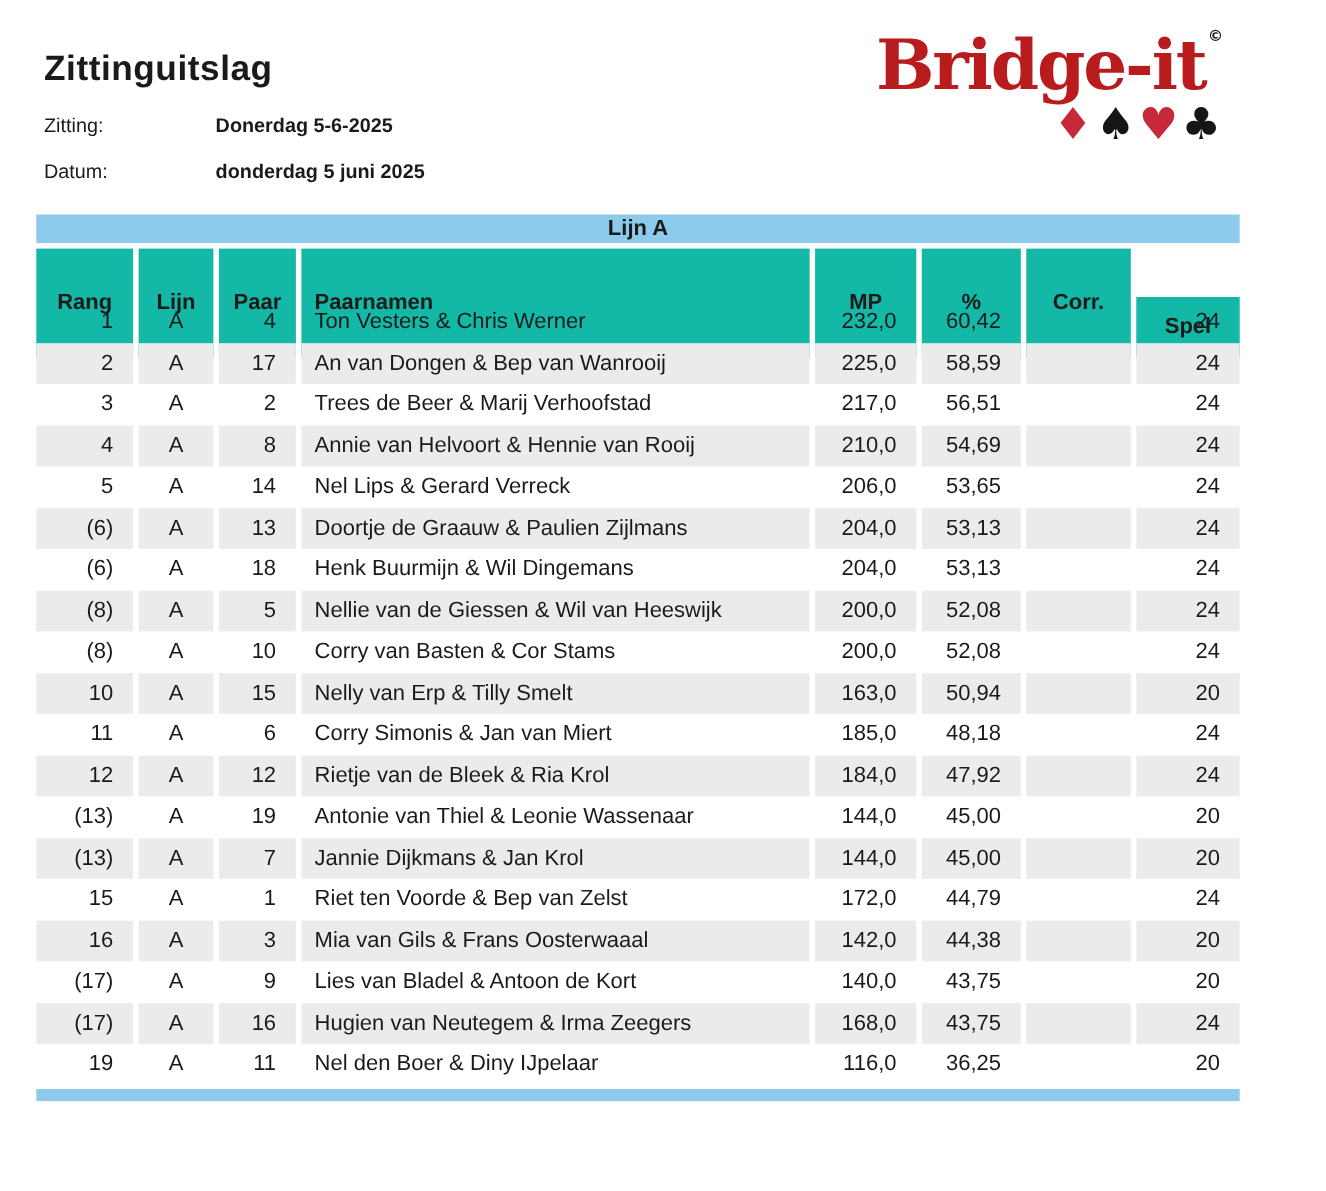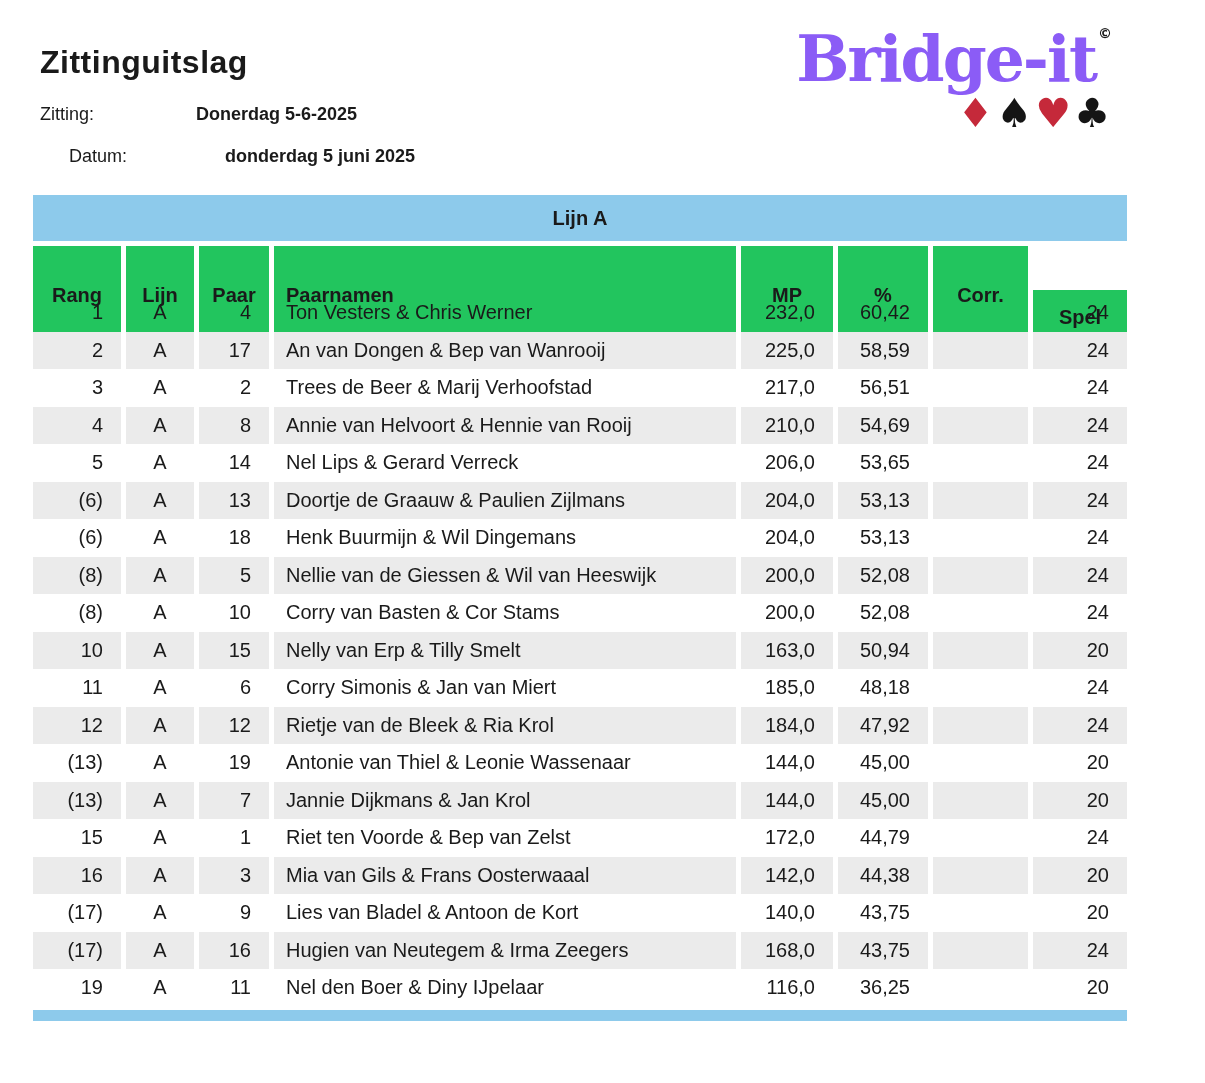--- a/index.html
+++ b/index.html
@@ -20,64 +20,64 @@
   }
   .field-label {
     position: absolute; left: 40px;
     font-size: 18px; font-weight: normal;
   }
   .field-value {
     position: absolute; left: 196px;
     font-size: 18px; font-weight: bold;
   }
   .row-zitting { top: 104px; }
-  .row-datum  { top: 146px; margin-left: 29px; }
+  .row-datum  { top: 146px; }
 
   .logo {
     position: absolute; top: 28px; right: 95px;
     text-align: right; line-height: 1;
   }
   .logo-text {
     font-family: "DejaVu Serif", "Liberation Serif", serif;
     font-weight: bold; font-size: 63px; letter-spacing: -2px;
-    color: #8b5cf6; white-space: nowrap;
+    color: #b91c1c; white-space: nowrap;
   }
   .logo-reg {
     display: inline-block;
     font-size: 14px; font-weight: bold;
     vertical-align: top; position: relative; top: -2px; left: 2px;
     font-family: "DejaVu Sans", sans-serif;
   }
   .logo-suits {
     margin-top: 2px;
     font-family: "DejaVu Sans", sans-serif;
     font-size: 40px; line-height: 1; white-space: nowrap;
   }
   .suit { margin-left: 3px; }
 
   
   .results { position: absolute; left: 33px; top: 195px; width: 1094px; }
 
   .section-band {
-    height: 46px; background: #8dcaeb;
+    height: 26px; background: #8dcaeb;
     display: flex; align-items: center; justify-content: center;
     font-size: 20px; font-weight: bold;
     margin-bottom: 5px;
   }
 
   .grid-row {
     display: grid;
     grid-template-columns: 88px 68px 70px 462px 92px 90px 95px 94px;
     column-gap: 5px;
     align-items: stretch;
   }
 
   .head-row { height: 48px; }
   .head-row .cell {
-    background: #22c55e;
+    background: #14b8a6;
     font-size: 20px; font-weight: bold;
     display: flex; align-items: center; justify-content: center;
   }
   .head-row .cell.c-paarnamen { justify-content: flex-start; padding-left: 12px; }
 
   .data-row { height: 37.5px; }
   .data-row .cell {
     font-size: 20px;
     display: flex; align-items: center;
     background: transparent;

